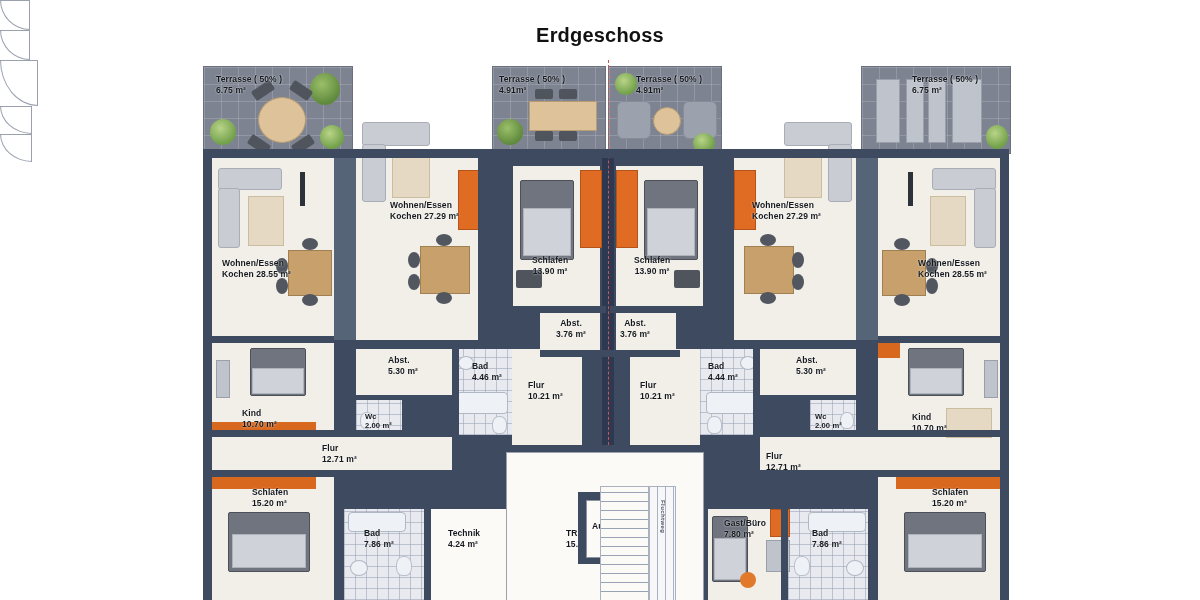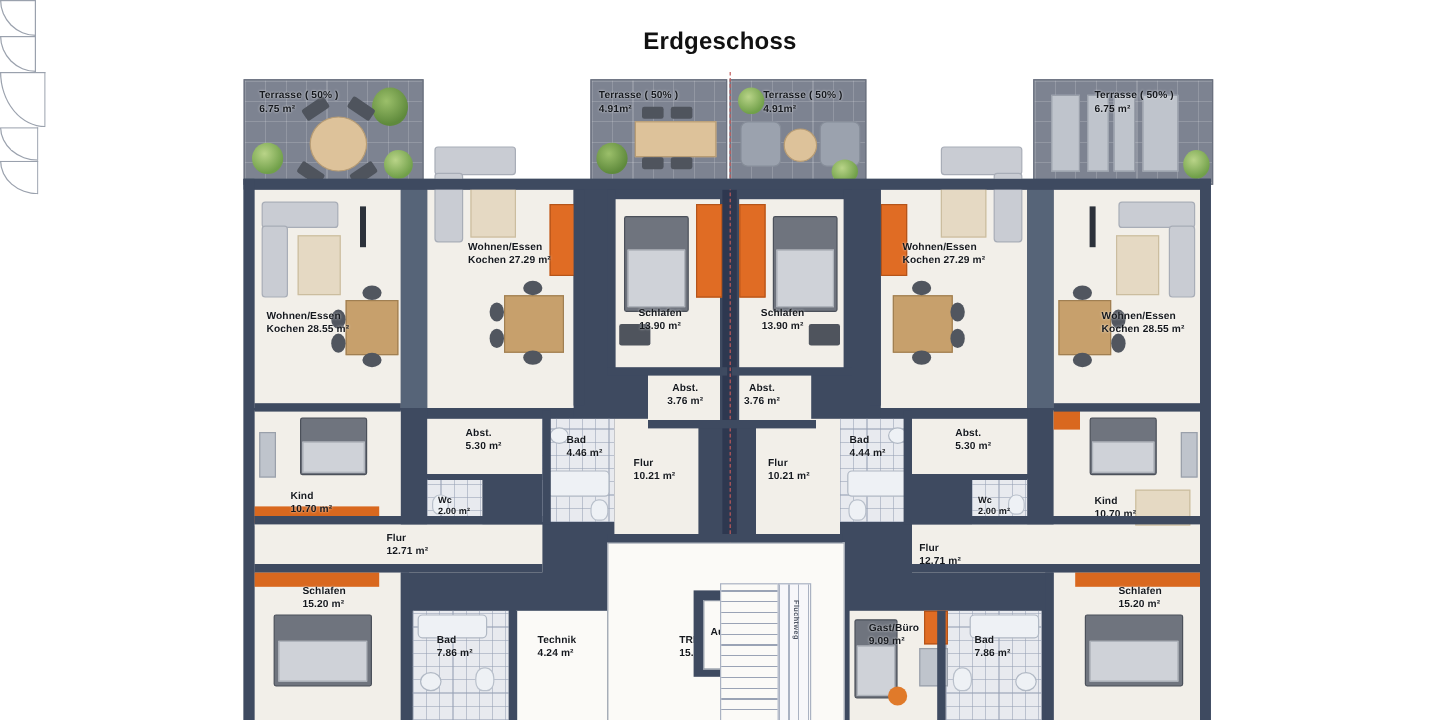--- a/index.html
+++ b/index.html
@@ -328,21 +328,21 @@
   <div class="lbl" style="left:812px;top:528px;">Bad
 7.86 m²</div>
 
   <div class="layer room" style="left:708px;top:509px;width:80px;height:91px;"></div>
   <div class="f bed" style="left:712px;top:516px;width:34px;height:64px;"></div>
   <div class="f bed-sheet" style="left:714px;top:538px;width:30px;height:40px;"></div>
   <div class="f counter" style="left:770px;top:509px;width:18px;height:26px;"></div>
   <div class="f cab" style="left:766px;top:540px;width:22px;height:30px;"></div>
   <div class="f chair" style="left:740px;top:572px;width:16px;height:16px;background:#e07a2a;"></div>
   <div class="lbl" style="left:724px;top:518px;">Gast/Büro
-9.09 m²</div>
+7.80 m²</div>
 
   <div class="layer wall" style="left:203px;top:149px;width:806px;height:9px;"></div>
   <div class="layer wall" style="left:203px;top:149px;width:9px;height:451px;"></div>
   <div class="layer wall" style="left:1000px;top:149px;width:9px;height:451px;"></div>
   <div class="layer wall" style="left:478px;top:158px;width:9px;height:180px;"></div>
   <div class="layer wall" style="left:725px;top:158px;width:9px;height:180px;"></div>
   <div class="layer wall" style="left:212px;top:336px;width:122px;height:7px;"></div>
   <div class="layer wall" style="left:878px;top:336px;width:122px;height:7px;"></div>
   <div class="layer wall" style="left:212px;top:430px;width:240px;height:7px;"></div>
   <div class="layer wall" style="left:760px;top:430px;width:240px;height:7px;"></div>

